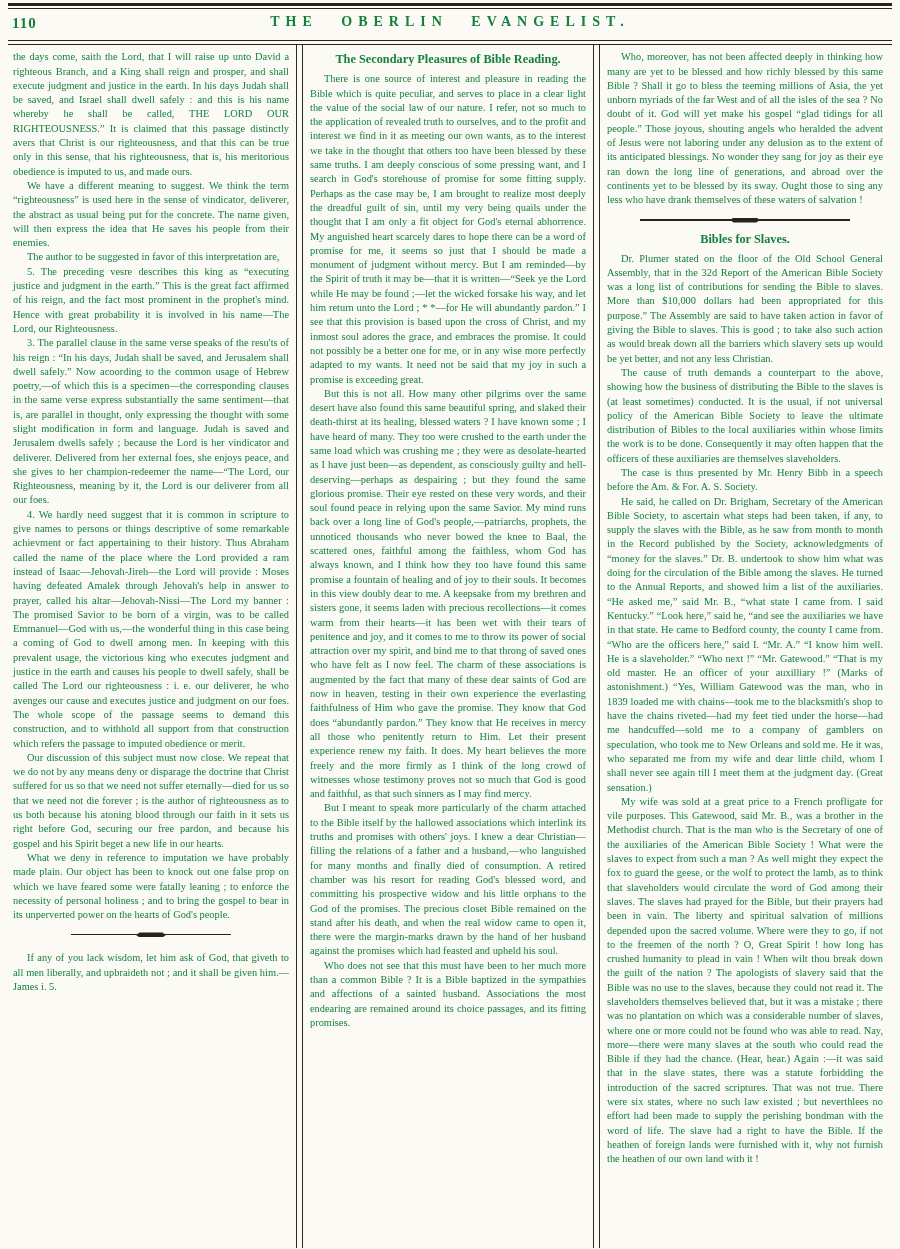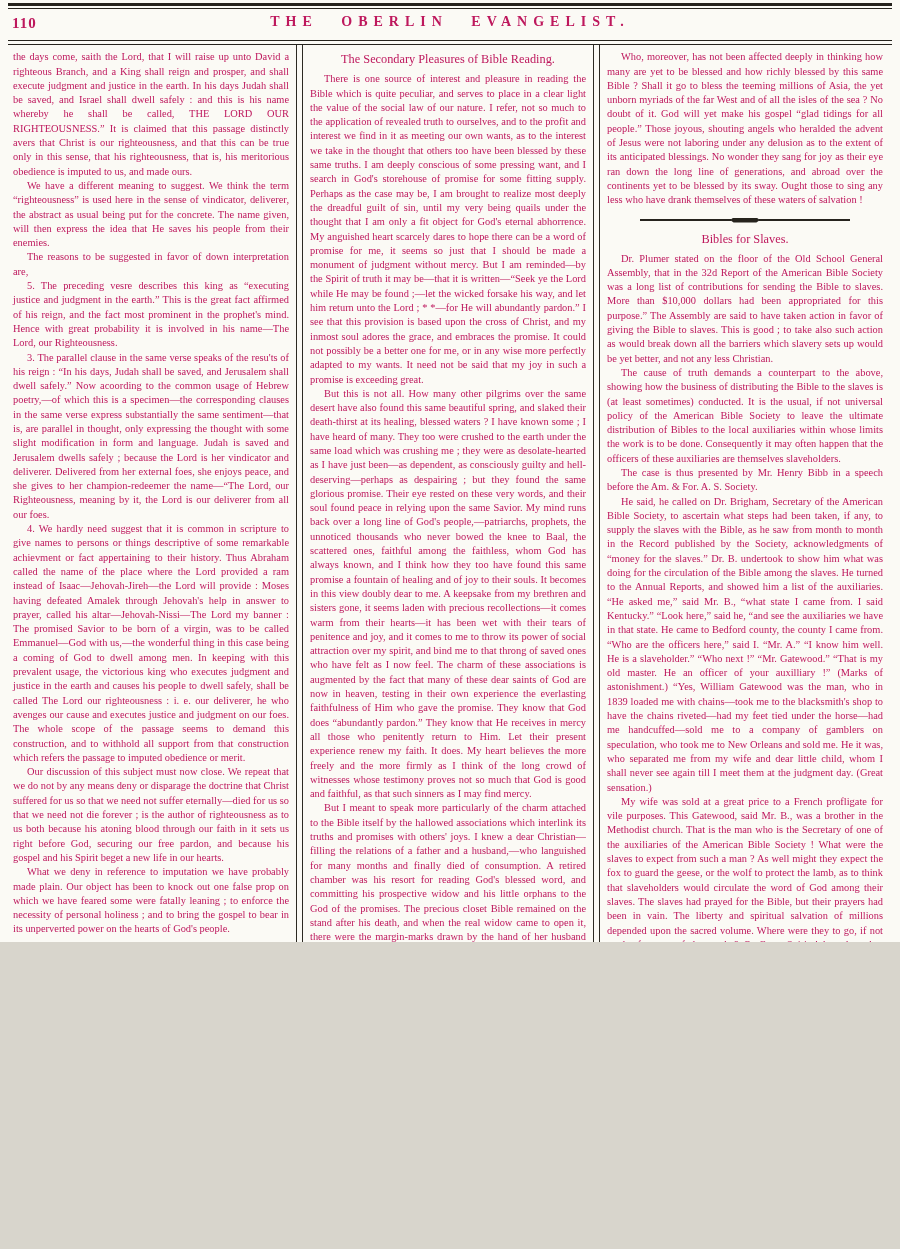--- a/index.html
+++ b/index.html
@@ -1,21 +1,21 @@
 <!DOCTYPE html>
 <html><head>
 <meta charset="utf-8">
 <style>
   html,body { margin:0; padding:0; background:#d8d5cc; }
   .page {
     position:relative;
-    width:900px; height:942px;
+    width:900px; height:1249px;
     margin:0 auto;
     background:#fbfaf5;
-    color:#be185d;
+    color:#15803d;
     font-family:"Liberation Serif", serif;
     overflow:hidden;
     box-sizing:border-box;
   }
   
   .top-rules { margin:3px 8px 0 8px; }
   .rule-thick { height:3px; background:#26231d; }
   .rule-thin  { height:1px; background:#26231d; margin-top:2px; }
   
   .header-row { position:relative; height:30px; margin:0 8px; }
@@ -54,21 +54,21 @@
     border-left:1px solid #2c2922;
     border-right:1px solid #2c2922;
     margin:0;
   }
   p { margin:0; text-indent:14px; }
   p.continuation { text-indent:0; }
   .article-heading {
     margin:2px 0 5px 0;
     text-align:center;
     font-size:12.3px;
-    font-weight:normal;
+    font-weight:bold;
     text-indent:0;
     line-height:15px;
   }
   .bibles-heading { margin-top:6px; }
   
   .ornament {
     display:flex; align-items:center;
     margin:10px auto 9px auto;
   }
   .ornament.narrow { width:58%; }
@@ -99,21 +99,21 @@
   <div class="header-rules">
     <div class="r"></div>
     <div class="r"></div>
   </div>
 
   <div class="columns">
 
     <div class="col">
       <p class="continuation">the days come, saith the Lord, that I will raise up unto David a righteous Branch, and a King shall reign and prosper, and shall execute judgment and justice in the earth.  In his days Judah shall be saved, and Israel shall dwell safely : and this is his name whereby he shall be called, THE LORD OUR RIGHTEOUSNESS.”  It is claimed that this passage distinctly avers that Christ is our righteousness, and that this can be true only in this sense, that his righteousness, that is, his meritorious obedience is imputed to us, and made ours.</p>
       <p>We have a different meaning to suggest.  We think the term “righteousness” is used here in the sense of vindicator, deliverer, the abstract as usual being put for the concrete.  The name given, will then express the idea that He saves his people from their enemies.</p>
-      <p>The reasons to be suggested in favor of down interpretation are,</p>
+      <p>The author to be suggested in favor of this interpretation are,</p>
       <p>5. The preceding vesre describes this king as “executing justice and judgment in the earth.”  This is the great fact affirmed of his reign, and the fact most prominent in the prophet's mind.  Hence with great probability it is involved in his name—The Lord, our Righteousness.</p>
       <p>3. The parallel clause in the same verse speaks of the resu'ts of his reign : “In his days, Judah shall be saved, and Jerusalem shall dwell safely.”  Now acoording to the common usage of Hebrew poetry,—of which this is a specimen—the corresponding clauses in the same verse express substantially the same sentiment—that is, are parallel in thought, only expressing the thought with some slight modification in form and language.  Judah is saved and Jerusalem dwells safely ; because the Lord is her vindicator and deliverer.  Delivered from her external foes, she enjoys peace, and she gives to her champion-redeemer the name—“The Lord, our Righteousness, meaning by it, the Lord is our deliverer from all our foes.</p>
       <p>4. We hardly need suggest that it is common in scripture to give names to persons or things descriptive of some remarkable achievment or fact appertaining to their history.  Thus Abraham called the name of the place where the Lord provided a ram instead of Isaac—Jehovah-Jireh—the Lord will provide : Moses having defeated Amalek through Jehovah's help in answer to prayer, called his altar—Jehovah-Nissi—The Lord my banner : The promised Savior to be born of a virgin, was to be called Emmanuel—God with us,—the wonderful thing in this case being a coming of God to dwell among men.  In keeping with this prevalent usage, the victorious king who executes judgment and justice in the earth and causes his people to dwell safely, shall be called The Lord our righteousness : i. e. our deliverer, he who avenges our cause and executes justice and judgment on our foes.  The whole scope of the passage seems to demand this construction, and to withhold all support from that construction which refers the passage to imputed obedience or merit.</p>
       <p>Our discussion of this subject must now close.  We repeat that we do not by any means deny or disparage the doctrine that Christ suffered for us so that we need not suffer eternally—died for us so that we need not die forever ; is the author of righteousness as to us both because his atoning blood through our faith in it sets us right before God, securing our free pardon, and because his gospel and his Spirit beget a new life in our hearts.</p>
       <p>What we deny in reference to imputation we have probably made plain.  Our object has been to knock out one false prop on which we have feared some were fatally leaning ; to enforce the necessity of personal holiness ; and to bring the gospel to bear in its unperverted power on the hearts of God's people.</p>
       <div class="ornament narrow">
         <span class="line"></span>
         <span class="diamond"></span>
         <span class="line"></span>
       </div>

